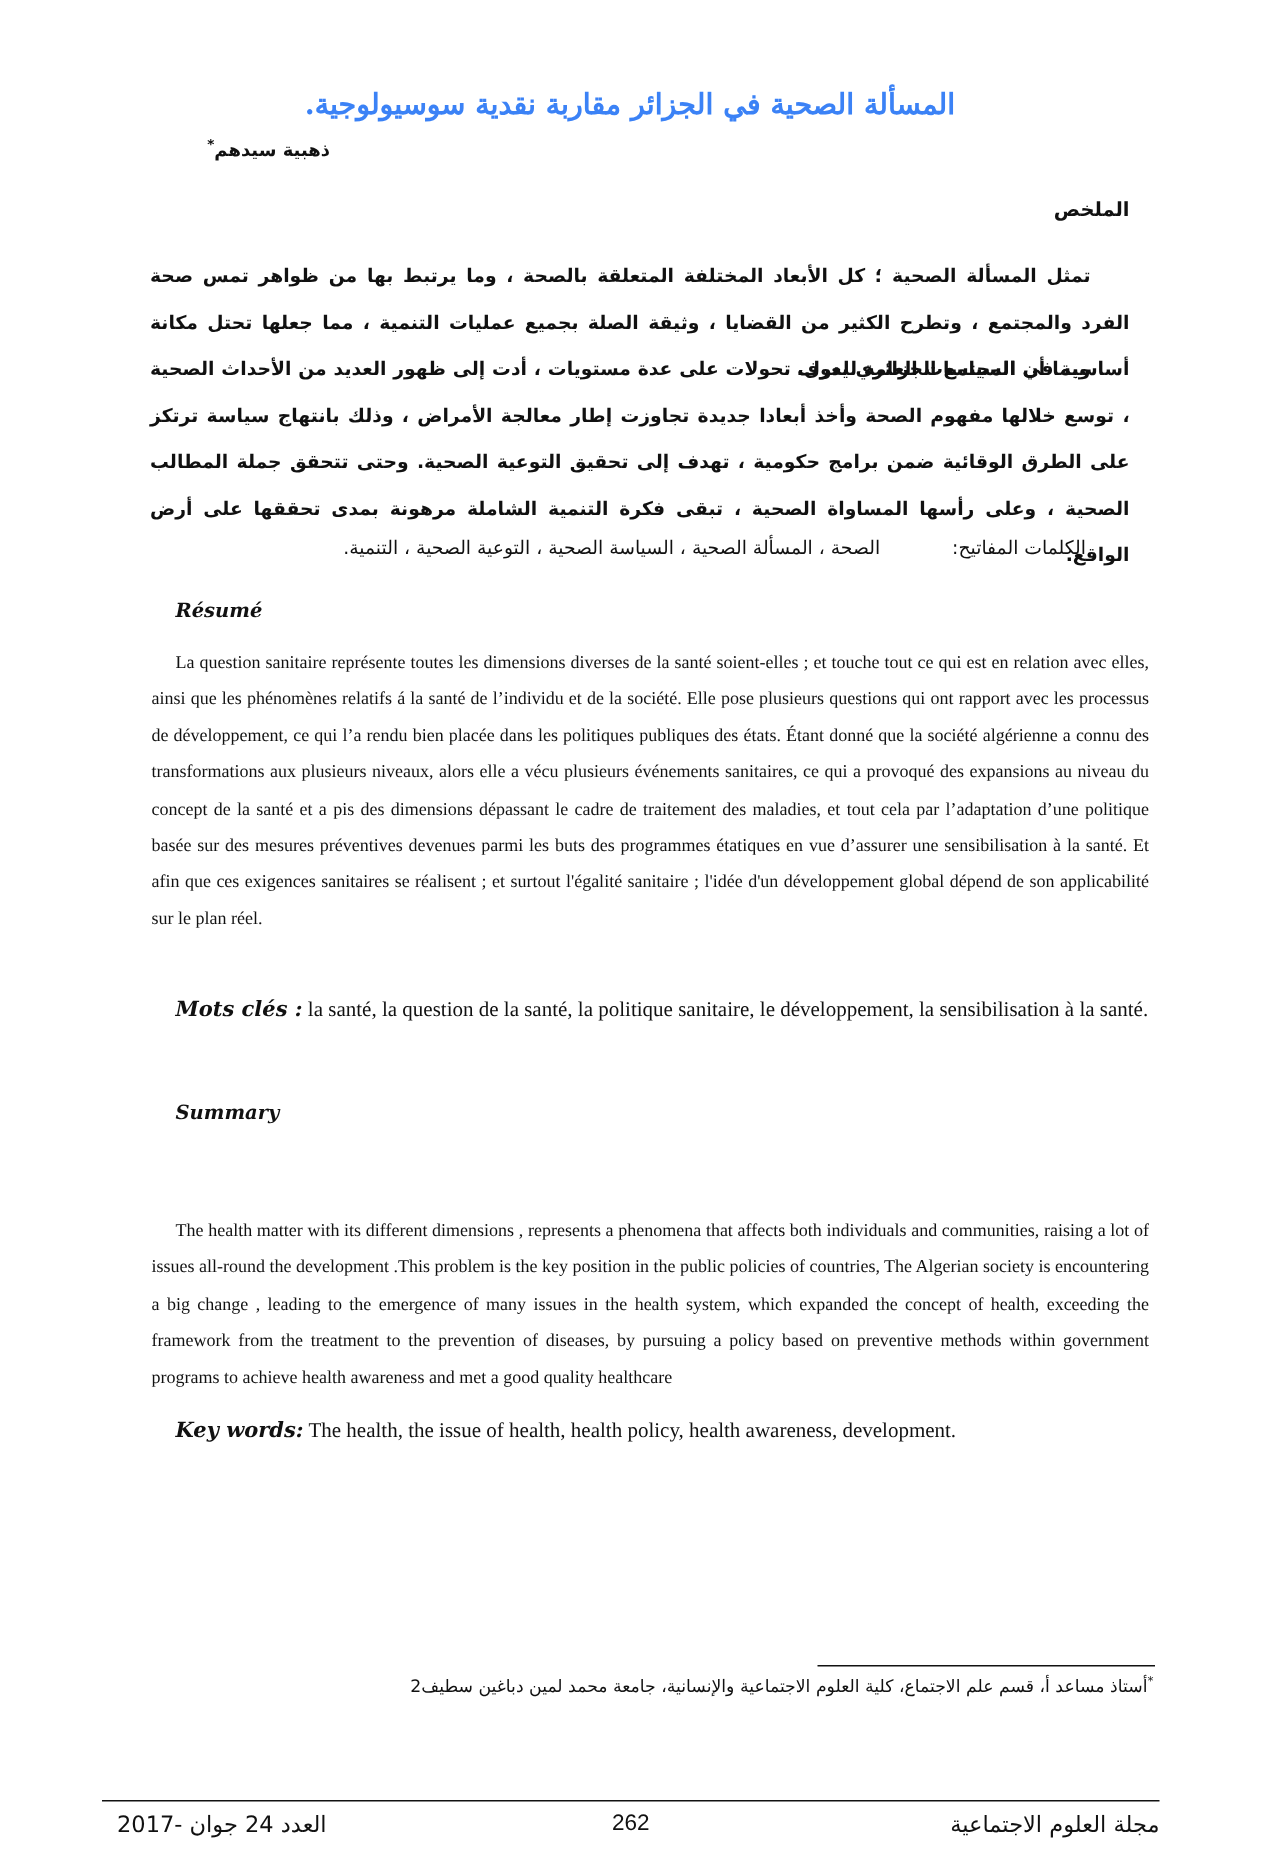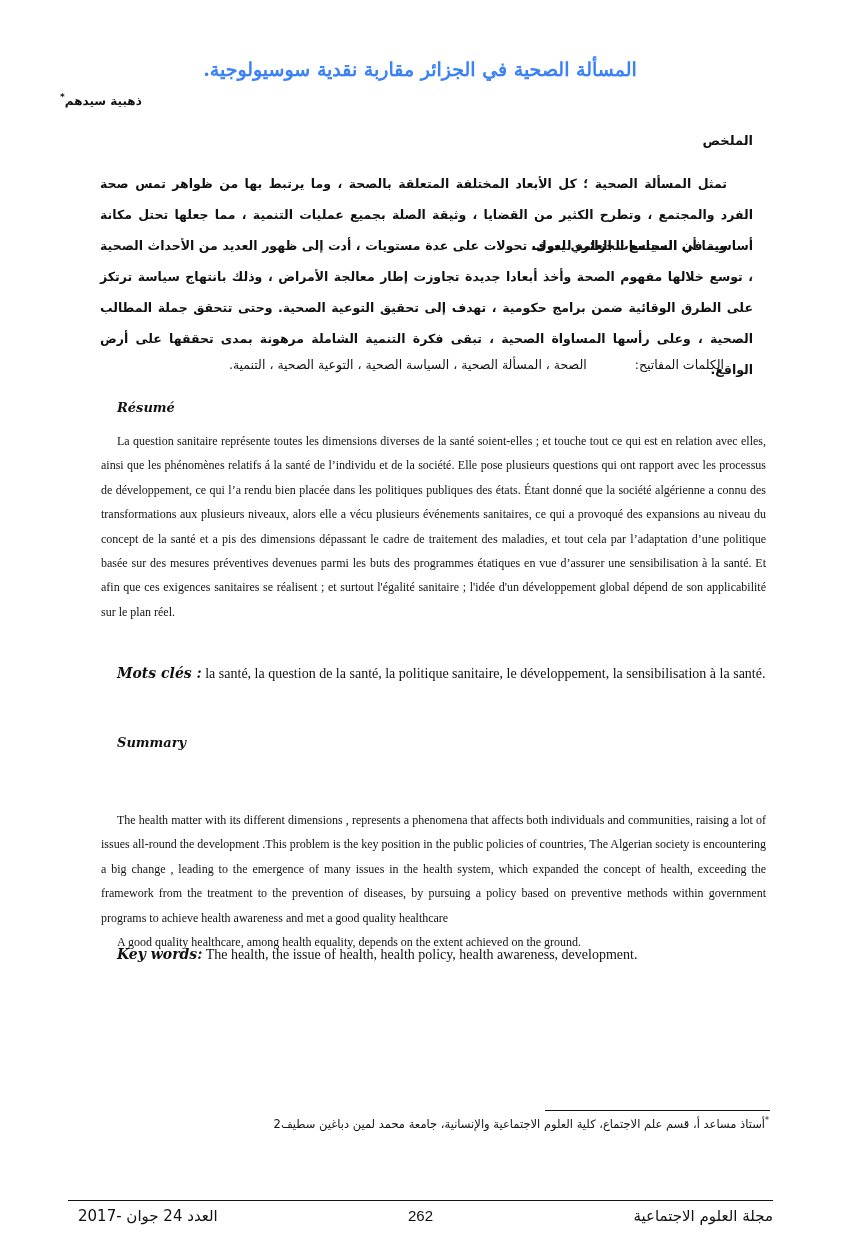--- a/index.html
+++ b/index.html
@@ -4,21 +4,21 @@
 <style>
   html, body { margin: 0; padding: 0; background: #ffffff; }
   body { width: 841px; height: 1235px; position: relative; overflow: hidden; color: #111; }
   .page { position: absolute; left: 0; top: 0; width: 841px; height: 1235px; }
   .title {
     position: absolute; left: 150px; width: 540px; top: 58px;
     text-align: center; direction: rtl;
     font-family: "DejaVu Serif", serif; font-size: 19px; font-weight: bold; color: #3b82f6;
   }
   .author {
-    position: absolute; left: 60px; top: 92px; width: 160px; direction: rtl; text-align: left;
+    position: absolute; left: 60px; top: 92px; width: 160px; direction: rtl; text-align: right;
     font-family: "DejaVu Sans", sans-serif; font-size: 12px; font-weight: bold;
   }
   .author sup { font-size: 9px; }
   .ar-heading {
     position: absolute; right: 88px; top: 133px; direction: rtl;
     font-family: "DejaVu Sans", sans-serif; font-size: 13px; font-weight: bold;
   }
   .ar-block {
     position: absolute; left: 100px; right: 88px; direction: rtl; text-align: justify;
     font-family: "DejaVu Sans", sans-serif; font-size: 12.5px; font-weight: bold; line-height: 31px;
@@ -93,21 +93,20 @@
   <div class="lat-block fr">
     <p>La question sanitaire représente toutes les dimensions diverses de la santé soient-elles ; et touche tout ce qui est en relation avec elles, ainsi que les phénomènes relatifs á la santé de l’individu et de la société. Elle pose plusieurs questions qui ont rapport avec les processus de développement, ce qui l’a rendu bien placée dans les politiques publiques des états. Étant donné que la société algérienne a connu des transformations aux plusieurs niveaux, alors elle a vécu plusieurs  événements sanitaires,  ce qui a provoqué des expansions au niveau du concept de la santé et a pis des dimensions dépassant  le cadre de traitement des maladies, et tout  cela par l’adaptation d’une politique basée sur des mesures préventives devenues parmi les buts des programmes étatiques en vue d’assurer une sensibilisation à la santé.  Et afin que ces exigences sanitaires se réalisent ; et surtout l'égalité sanitaire ; l'idée d'un développement global dépend de son applicabilité sur le plan réel.</p>
   </div>
   <div class="kw-line fr">
     <span class="kw-label">Mots clés :</span><span> la santé, la question de la santé, la politique sanitaire, le développement, la sensibilisation à la santé.</span>
   </div>
 
   <div class="sec-heading summary">Summary</div>
   <div class="lat-block en">
     <p>The health matter with its different dimensions ,  represents a phenomena that affects both individuals and communities, raising a lot of issues all-round the development .This problem is the key position in the public policies of countries, The Algerian society is encountering a big change , leading to the emergence of many issues in the health system, which expanded the concept of health, exceeding the framework from the treatment to the prevention of diseases, by pursuing a policy based on preventive methods within government programs to achieve health awareness and met a good quality healthcare</p>
-    <p class="second">A good quality healthcare, among health equality, depends on the extent achieved on the ground.</p>
   </div>
   <div class="kw-line en">
     <span class="kw-label">Key words:</span><span> The health, the issue of health, health policy, health awareness, development.</span>
   </div>
 
   <div class="fn-rule"></div>
   <div class="footnote">
     <sup>*</sup><span>أستاذ مساعد أ، قسم علم الاجتماع، كلية العلوم الاجتماعية والإنسانية، جامعة محمد لمين دباغين سطيف2</span>
   </div>
 

